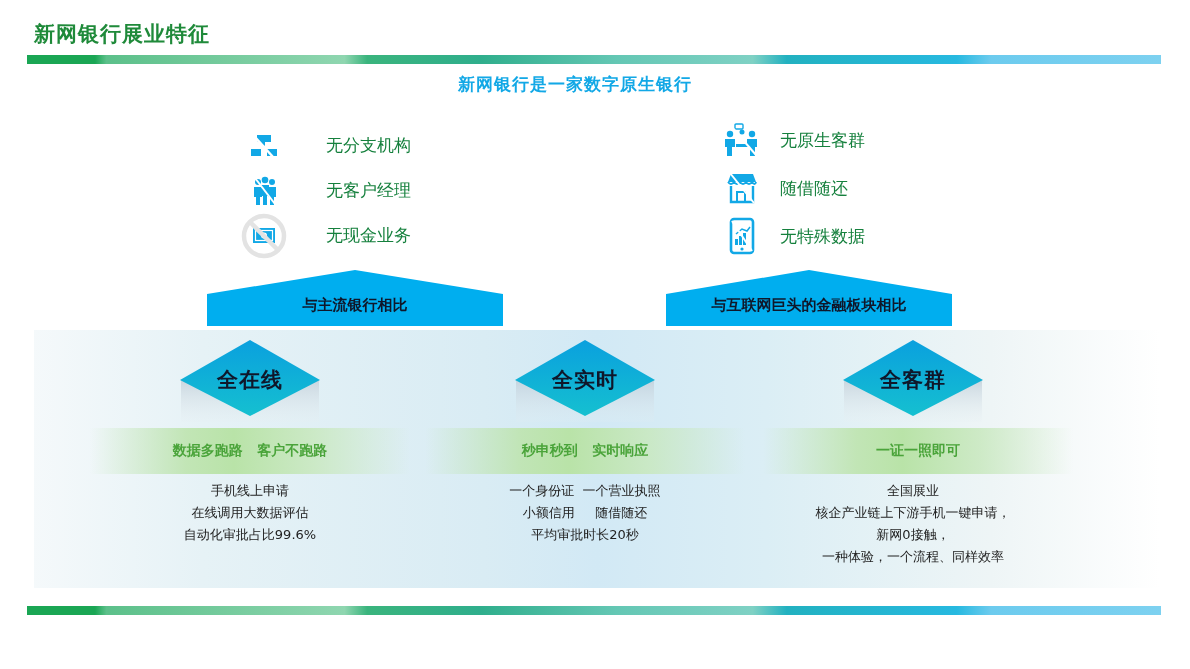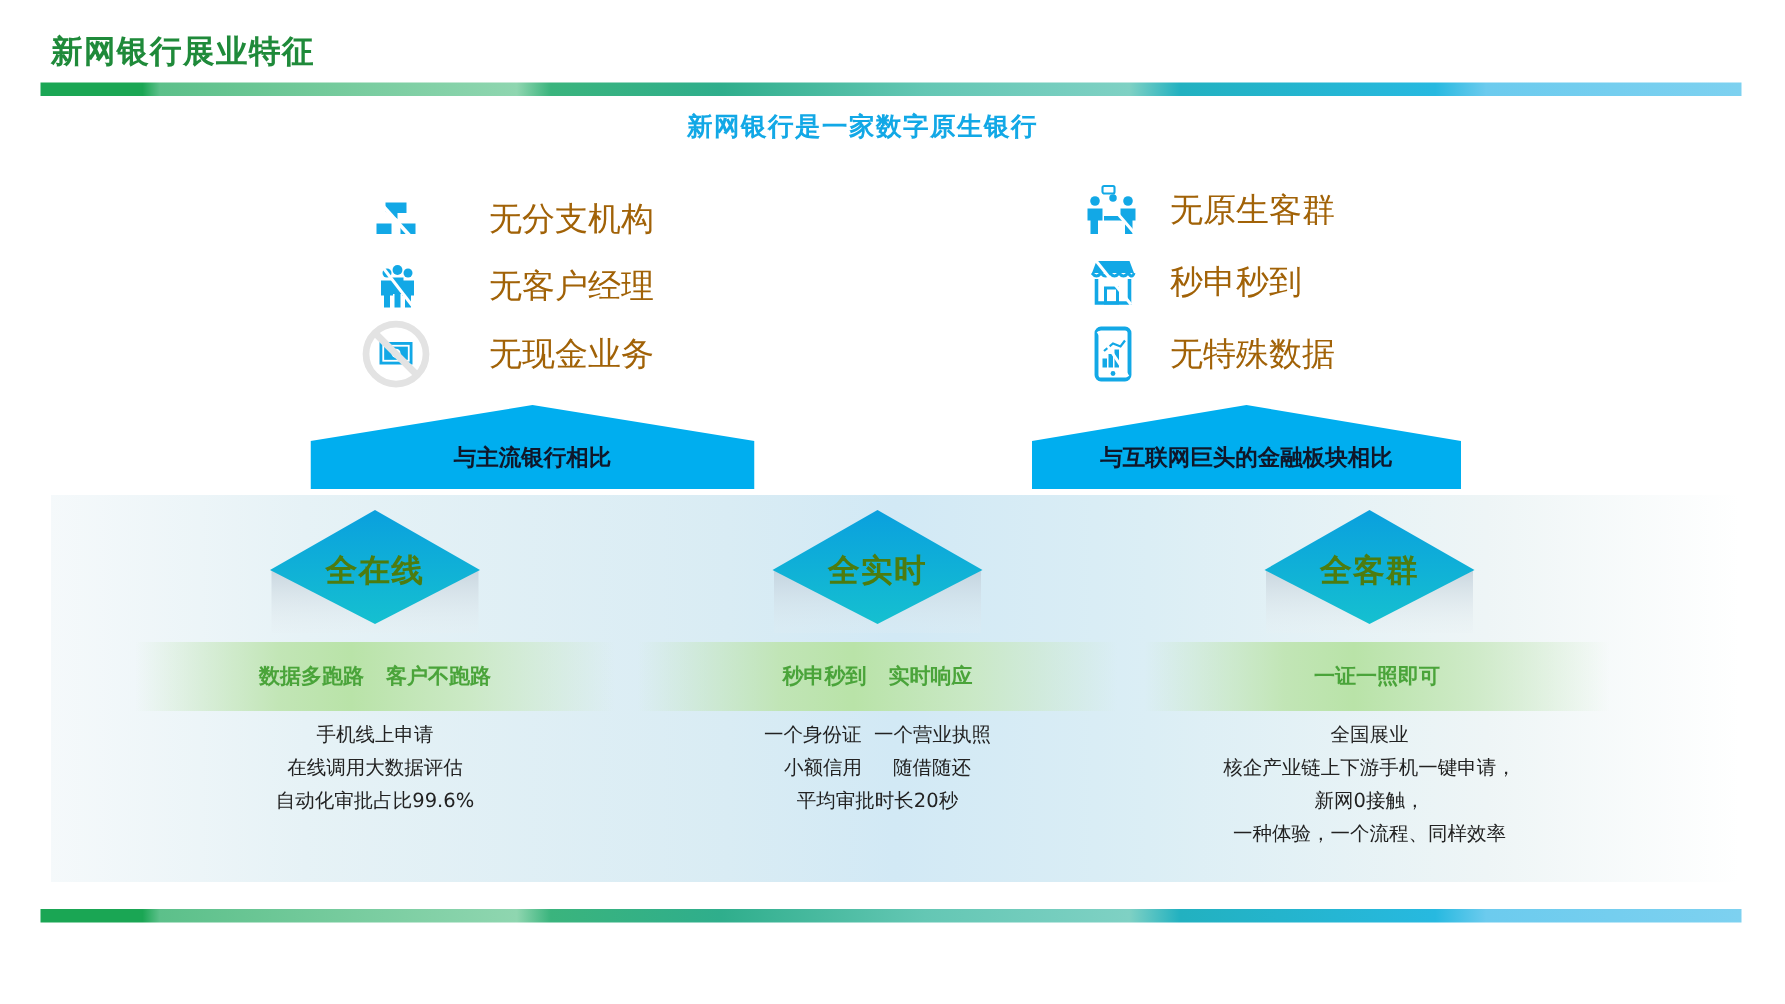--- a/index.html
+++ b/index.html
@@ -13,33 +13,33 @@
   .bottom-rule { top: 606px; }
 
   .subtitle { position: absolute; left: 0; width: 1150px; top: 73px; text-align: center; font-size: 17px; font-weight: bold; color: #12a8e6; letter-spacing: 1px; }
 
   .feat-list { position: absolute; }
   .feat-list.left { left: 240px; top: 123px; }
   .feat-list.right { left: 718px; top: 116px; }
   .feat-item { display: flex; align-items: center; height: 45px; }
   .feat-list.right .feat-item { height: 48px; }
   .feat-icon { width: 48px; height: 44px; display: flex; align-items: center; justify-content: center; }
-  .feat-label { font-size: 22px; color: #a16207; margin-left: 38px; }
+  .feat-label { font-size: 17px; color: #15803d; margin-left: 38px; }
   .feat-list.right .feat-label { margin-left: 14px; }
 
   .roof-box { position: absolute; top: 270px; height: 56px; }
   .roof-box svg { position: absolute; left: 0; top: 0; }
   .roof-label { position: absolute; left: 0; right: 0; top: 26px; text-align: center; color: #0f172a; font-weight: bold; font-size: 15px; }
 
   .band { position: absolute; left: 34px; top: 330px; width: 1126px; height: 258px;
     background: linear-gradient(90deg, rgba(238,245,248,0.6) 0%, #e6f2f6 15%, #d9ecf4 40%, #d2e9f5 50%, #dbeef5 65%, #eef5f6 85%, #ffffff 100%); }
 
   .pillar { position: absolute; top: 340px; width: 300px; }
   .gem { position: absolute; left: 77px; top: 0; width: 146px; height: 82px; }
-  .gem-label { position: absolute; left: 0; right: 0; top: 26px; text-align: center; color: #4d7c0f; font-weight: bold; font-size: 21px; letter-spacing: 1px; }
+  .gem-label { position: absolute; left: 0; right: 0; top: 26px; text-align: center; color: #0f172a; font-weight: bold; font-size: 21px; letter-spacing: 1px; }
   .green-bar { position: absolute; top: 88px; height: 46px; display: flex; align-items: center; justify-content: center;
     background: linear-gradient(90deg, rgba(200,230,190,0) 0%, rgba(190,228,175,0.9) 30%, #b9e3a8 45%, rgba(200,232,190,0.85) 70%, rgba(220,240,215,0) 100%); }
   .green-bar span { color: #4aa43a; font-weight: bold; font-size: 14px; white-space: pre; }
   .desc { position: absolute; top: 140px; left: 0; right: 0; text-align: center; font-size: 13px; line-height: 22px; color: #222; }
   .desc div { white-space: pre; }
 </style>
 </head>
 <body>
 
 <div class="page-title">新网银行展业特征</div>
@@ -106,21 +106,21 @@
   <div class="feat-item">
     <div class="feat-icon">
       <svg width="36" height="34" viewBox="0 0 36 34">
         <path d="M7 3 h22 l3 8 h-28 z" fill="#12a8e6"></path>
         <path d="M4 11 q3 4 6 0 q3 4 6 0 q3 4 6 0 q3 4 6 0 q3 4 4 0" fill="none" stroke="#12a8e6" stroke-width="2"></path>
         <path d="M7 15 v16 h22 v-16" fill="none" stroke="#12a8e6" stroke-width="2.4"></path>
         <rect x="13" y="21" width="8" height="10" fill="none" stroke="#12a8e6" stroke-width="2"></rect>
         <line x1="6" y1="2" x2="30" y2="32" stroke="#fff" stroke-width="2"></line>
       </svg>
     </div>
-    <span class="feat-label">秒申秒到</span>
+    <span class="feat-label">随借随还</span>
   </div>
   <div class="feat-item">
     <div class="feat-icon">
       <svg width="28" height="38" viewBox="0 0 28 38">
         <rect x="3" y="2" width="22" height="34" rx="3" fill="none" stroke="#12a8e6" stroke-width="2.6"></rect>
         <circle cx="14" cy="32" r="1.6" fill="#12a8e6"></circle>
         <rect x="7" y="22" width="3" height="6" fill="#12a8e6"></rect>
         <rect x="11" y="19" width="3" height="9" fill="#12a8e6"></rect>
         <rect x="15" y="16" width="3" height="12" fill="#12a8e6"></rect>
         <path d="M8 17 l6 -5 l5 2 l3 -4" fill="none" stroke="#12a8e6" stroke-width="1.5"></path>
@@ -130,21 +130,21 @@
     <span class="feat-label">无特殊数据</span>
   </div>
 </div>
 
 <div class="roof-box" style="left:207px; width:296px;">
   <svg width="296" height="56" viewBox="0 0 296 56">
     <polygon points="0,24 148,0 296,24 296,56 0,56" fill="#00aeef"></polygon>
   </svg>
   <div class="roof-label">与主流银行相比</div>
 </div>
-<div class="roof-box" style="left:688px; width:286px;">
+<div class="roof-box" style="left:666px; width:286px;">
   <svg width="286" height="56" viewBox="0 0 286 56">
     <polygon points="0,24 143,0 286,24 286,56 0,56" fill="#00aeef"></polygon>
   </svg>
   <div class="roof-label">与互联网巨头的金融板块相比</div>
 </div>
 
 <div class="band"></div>
 
 <div class="pillar" style="left:100px;">
   <div class="gem">

